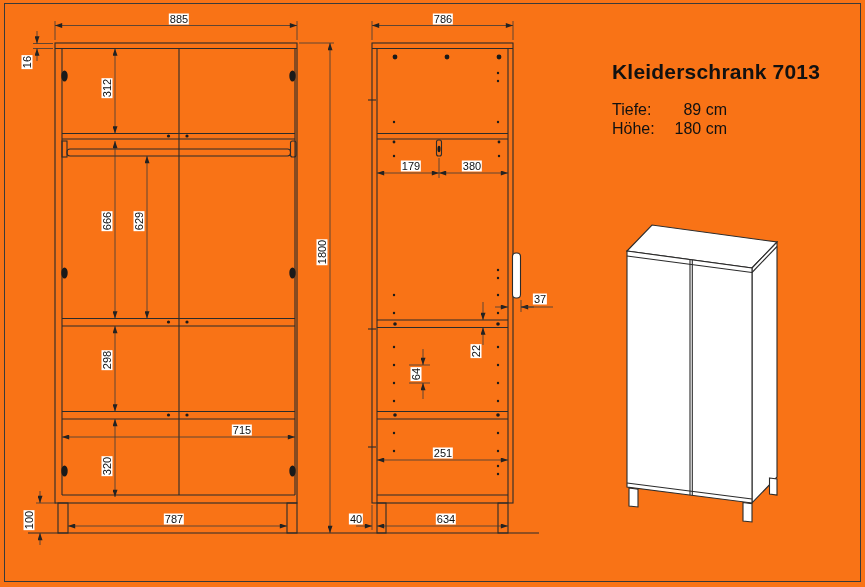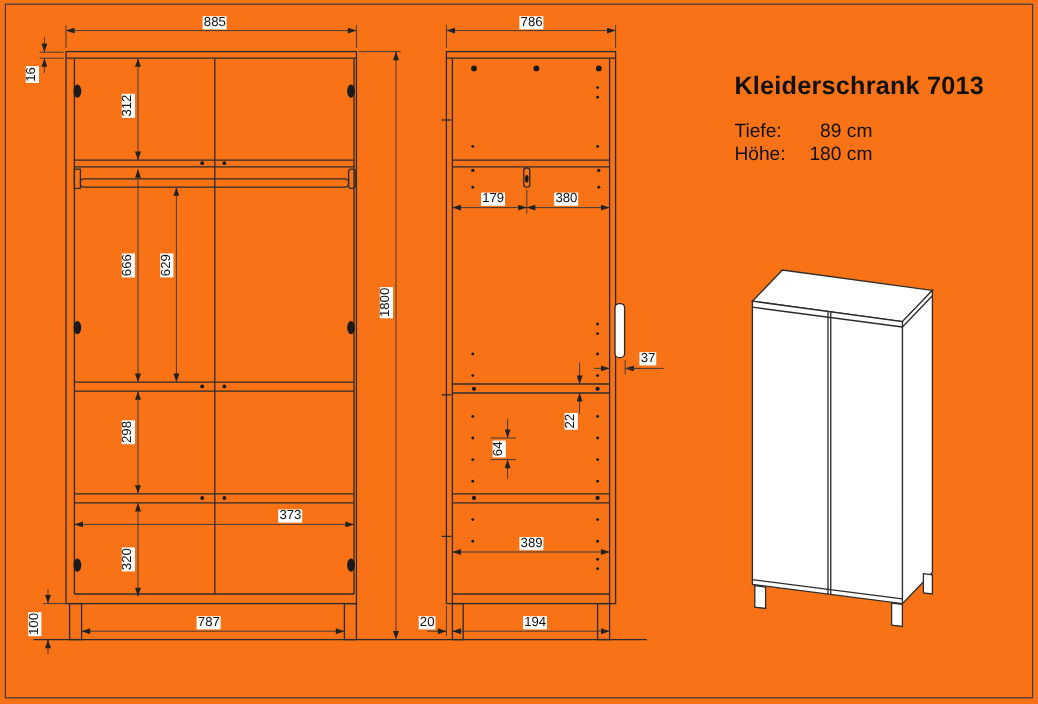--- a/index.html
+++ b/index.html
@@ -220,34 +220,34 @@
     </g>
   </svg>
 
   <span class="dim" style="left:179px;top:19px">885</span>
   <span class="dim v" style="left:27px;top:62px">16</span>
   <span class="dim v" style="left:107px;top:88px">312</span>
   <span class="dim v" style="left:107px;top:221px">666</span>
   <span class="dim v" style="left:139px;top:221px">629</span>
   <span class="dim v" style="left:322px;top:252px">1800</span>
   <span class="dim v" style="left:107px;top:360px">298</span>
-  <span class="dim" style="left:242px;top:430px">373</span>
+  <span class="dim" style="left:242px;top:430px">715</span>
   <span class="dim v" style="left:107px;top:466px">320</span>
   <span class="dim v" style="left:29px;top:520px">100</span>
   <span class="dim" style="left:174px;top:519px">787</span>
 
   <span class="dim" style="left:443px;top:19px">786</span>
   <span class="dim" style="left:411px;top:166px">179</span>
   <span class="dim" style="left:472px;top:166px">380</span>
   <span class="dim" style="left:540px;top:299px">37</span>
   <span class="dim v" style="left:476px;top:351px">22</span>
   <span class="dim v" style="left:416px;top:374px">64</span>
-  <span class="dim" style="left:443px;top:453px">389</span>
-  <span class="dim" style="left:356px;top:519px">20</span>
-  <span class="dim" style="left:446px;top:519px">194</span>
+  <span class="dim" style="left:443px;top:453px">251</span>
+  <span class="dim" style="left:356px;top:519px">40</span>
+  <span class="dim" style="left:446px;top:519px">634</span>
 
   <div class="titleblock">
     <div class="tb-title">Kleiderschrank 7013</div>
     <div class="tb-specs">
       <div class="spec-row">
         <span class="spec-label">Tiefe:</span>
         <span class="spec-value">89 cm</span>
       </div>
       <div class="spec-row">
         <span class="spec-label">Höhe:</span>

